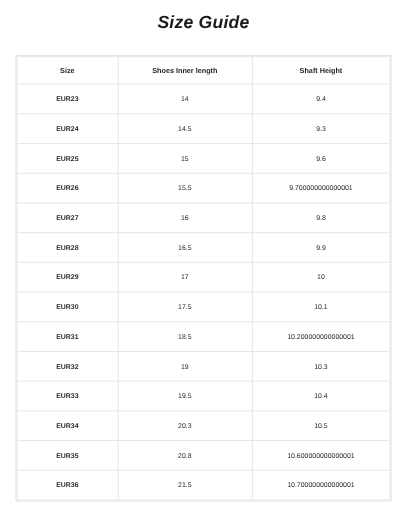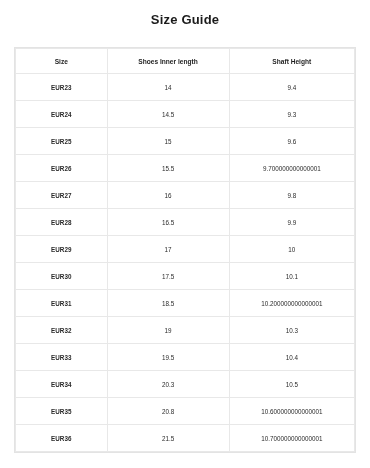--- a/index.html
+++ b/index.html
@@ -16,26 +16,27 @@
   }
   .page {
     width: 370px;
     height: 468px;
     box-sizing: border-box;
     background: #ffffff;
     position: relative;
   }
   .title {
     text-align: center;
-    font-size: 13px;
+    font-size: 16px;
     font-weight: bold;
     color: #1b1b1b;
     letter-spacing: 0.2px;
     padding-top: 12px;
     padding-bottom: 0px;
+    font-style: italic;
   }
   .table-wrap {
     margin: 20px 14px 0 14px;
     border: 1px solid #e3e3e3;
     box-sizing: border-box;
   }
   table.size-table {
     width: 100%;
     border-collapse: collapse;
     table-layout: fixed;

